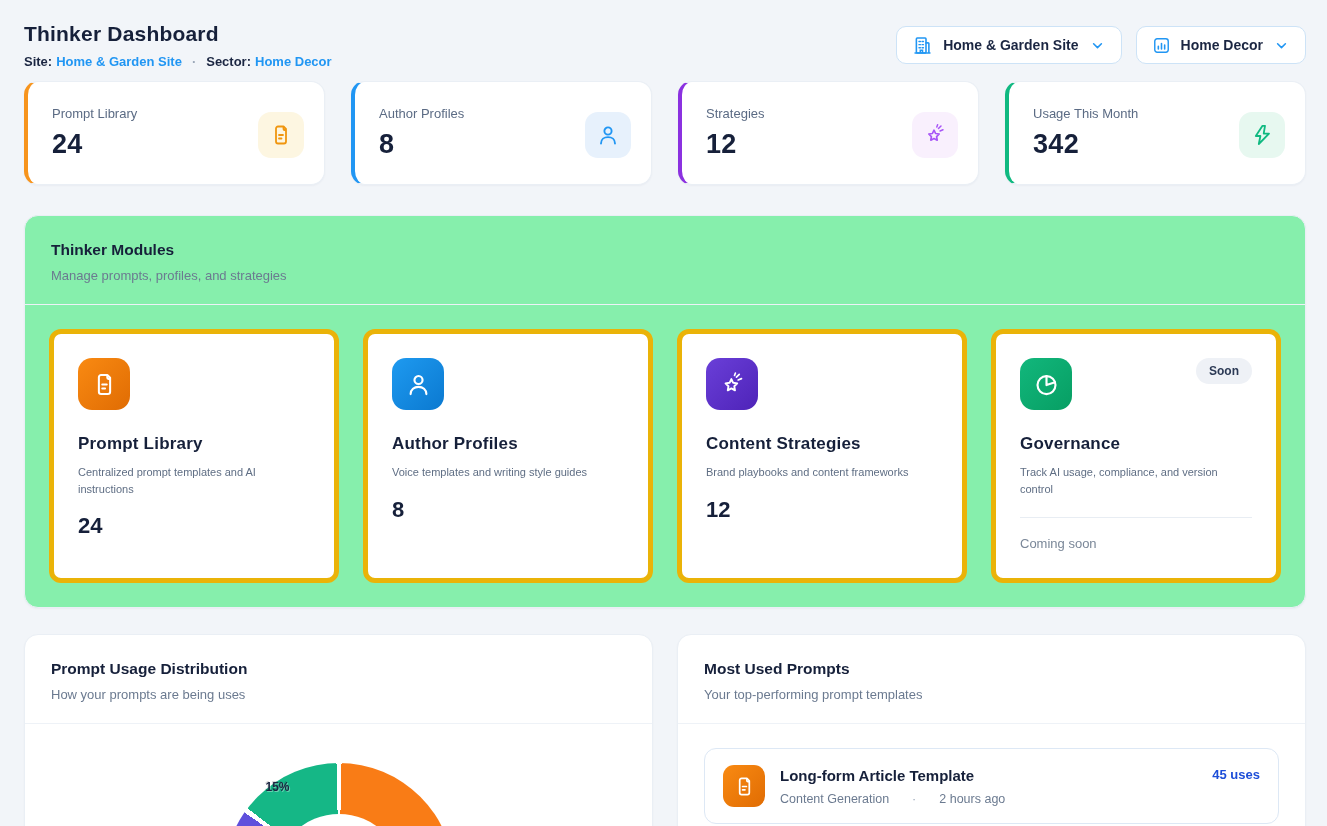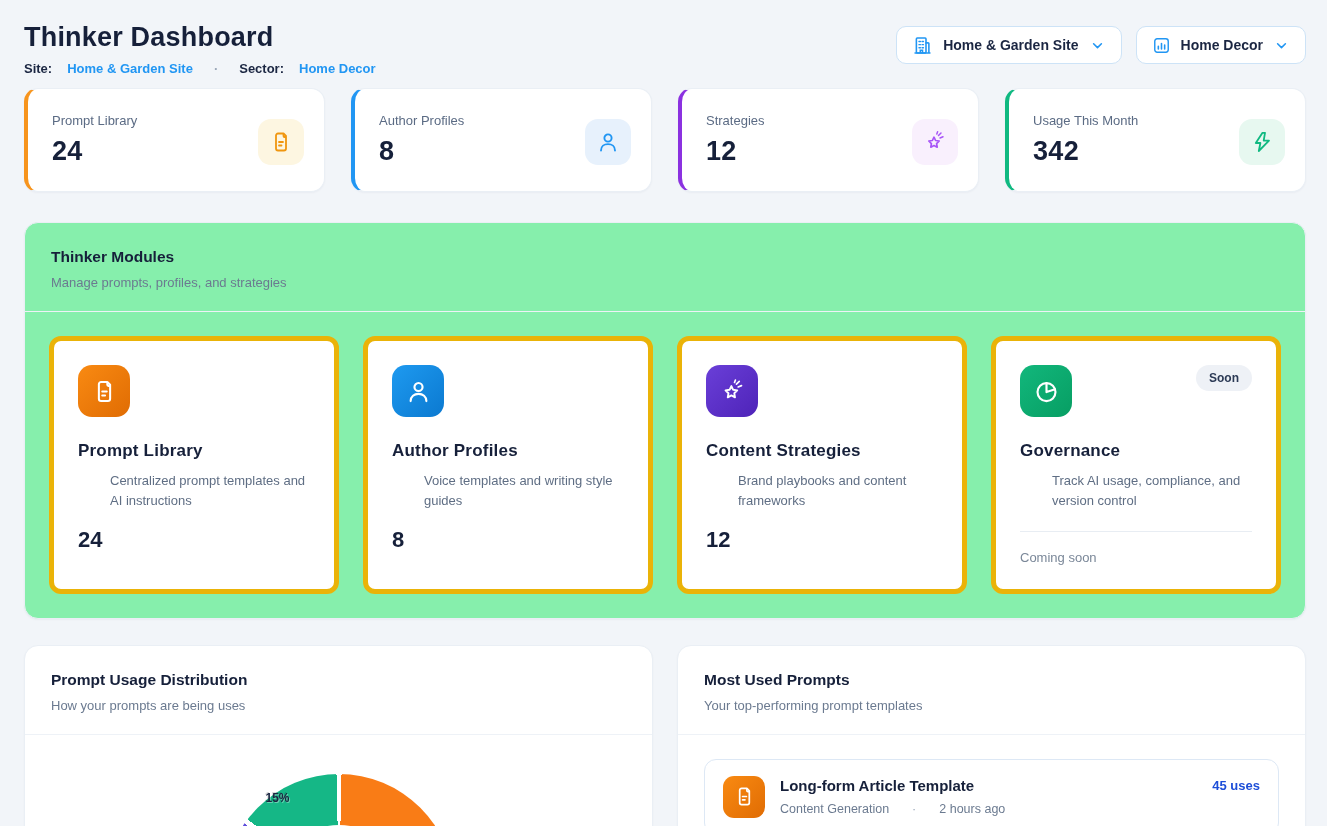--- a/index.html
+++ b/index.html
@@ -6,22 +6,22 @@
   html,body { width:1327px; height:826px; overflow:hidden; }
   body {
     background:#f2f5f9;
     font-family:"Liberation Sans", sans-serif;
     color:#1b2642;
   }
   .page { width:1327px; height:826px; padding:22px 21px 0 24px; }
 
   
   .topbar { display:flex; justify-content:space-between; align-items:flex-start; }
-  .page-title { font-size:27px; font-weight:800; letter-spacing:.2px; color:#16203a; }
-  .subtitle { margin-top:8px; font-size:13px; font-weight:700; color:#1b2642; display:flex; gap:15px; align-items:center; }
+  .page-title { font-size:21px; font-weight:800; letter-spacing:.2px; color:#16203a; }
+  .subtitle { margin-top:8px; font-size:13px; font-weight:700; color:#1b2642; display:flex; gap:4px; align-items:center; }
   .subtitle a { color:#2196f3; text-decoration:none; font-weight:700; cursor:pointer; }
   .subtitle .dot { color:#9aa7b8; font-weight:700; padding:0 6px; }
   .topbar-actions { display:flex; gap:14px; margin-top:4px; }
   .drop-btn {
     display:flex; align-items:center; gap:10px; height:38px; padding:0 15px;
     background:#fff; border:1px solid #cde3f7; border-radius:10px;
     font-size:14px; font-weight:700; color:#1b2642; cursor:pointer;
     font-family:"Liberation Sans", sans-serif;
   }
   .drop-btn svg { display:block; }
@@ -45,21 +45,21 @@
   .section-head { padding:25px 26px 21px; border-bottom:1px solid #eef2f7; }
   .section-title { font-size:15.5px; font-weight:700; color:#16203a; }
   .section-sub { margin-top:9px; font-size:13px; color:#6b7a90; }
   .modules-grid { display:grid; grid-template-columns:repeat(4,1fr); gap:24px; padding:24px; }
   .module-card {
     border:5px solid #eab308; border-radius:12px; padding:24px; min-height:254px;
     position:relative; background:#fff; cursor:pointer;
   }
   .module-tile { width:52px; height:52px; border-radius:14px; display:flex; align-items:center; justify-content:center; }
   .module-title { margin-top:24px; font-size:17px; font-weight:800; color:#16203a; letter-spacing:.2px; }
-  .module-desc { margin-top:10px; font-size:13px; line-height:1.52; color:#5f6e84; max-width:230px;margin-left:32px; }
+  .module-desc { margin-top:10px; font-size:11px; line-height:1.52; color:#5f6e84; max-width:230px; }
   .module-count { margin-top:16px; font-size:22px; font-weight:800; color:#16203a; }
   .soon-badge {
     position:absolute; top:24px; right:24px; background:#eef1f6; color:#2c3a55;
     font-size:12px; font-weight:700; padding:6px 13px; border-radius:999px;
   }
   .module-divider { border:none; border-top:1px solid #e8edf3; margin-top:20px; }
   .module-footer { margin-top:18px; font-size:13px; color:#7a8798; }
 
   
   .bottom-row { display:grid; grid-template-columns:1fr 1fr; gap:24px; margin-top:26px; }

